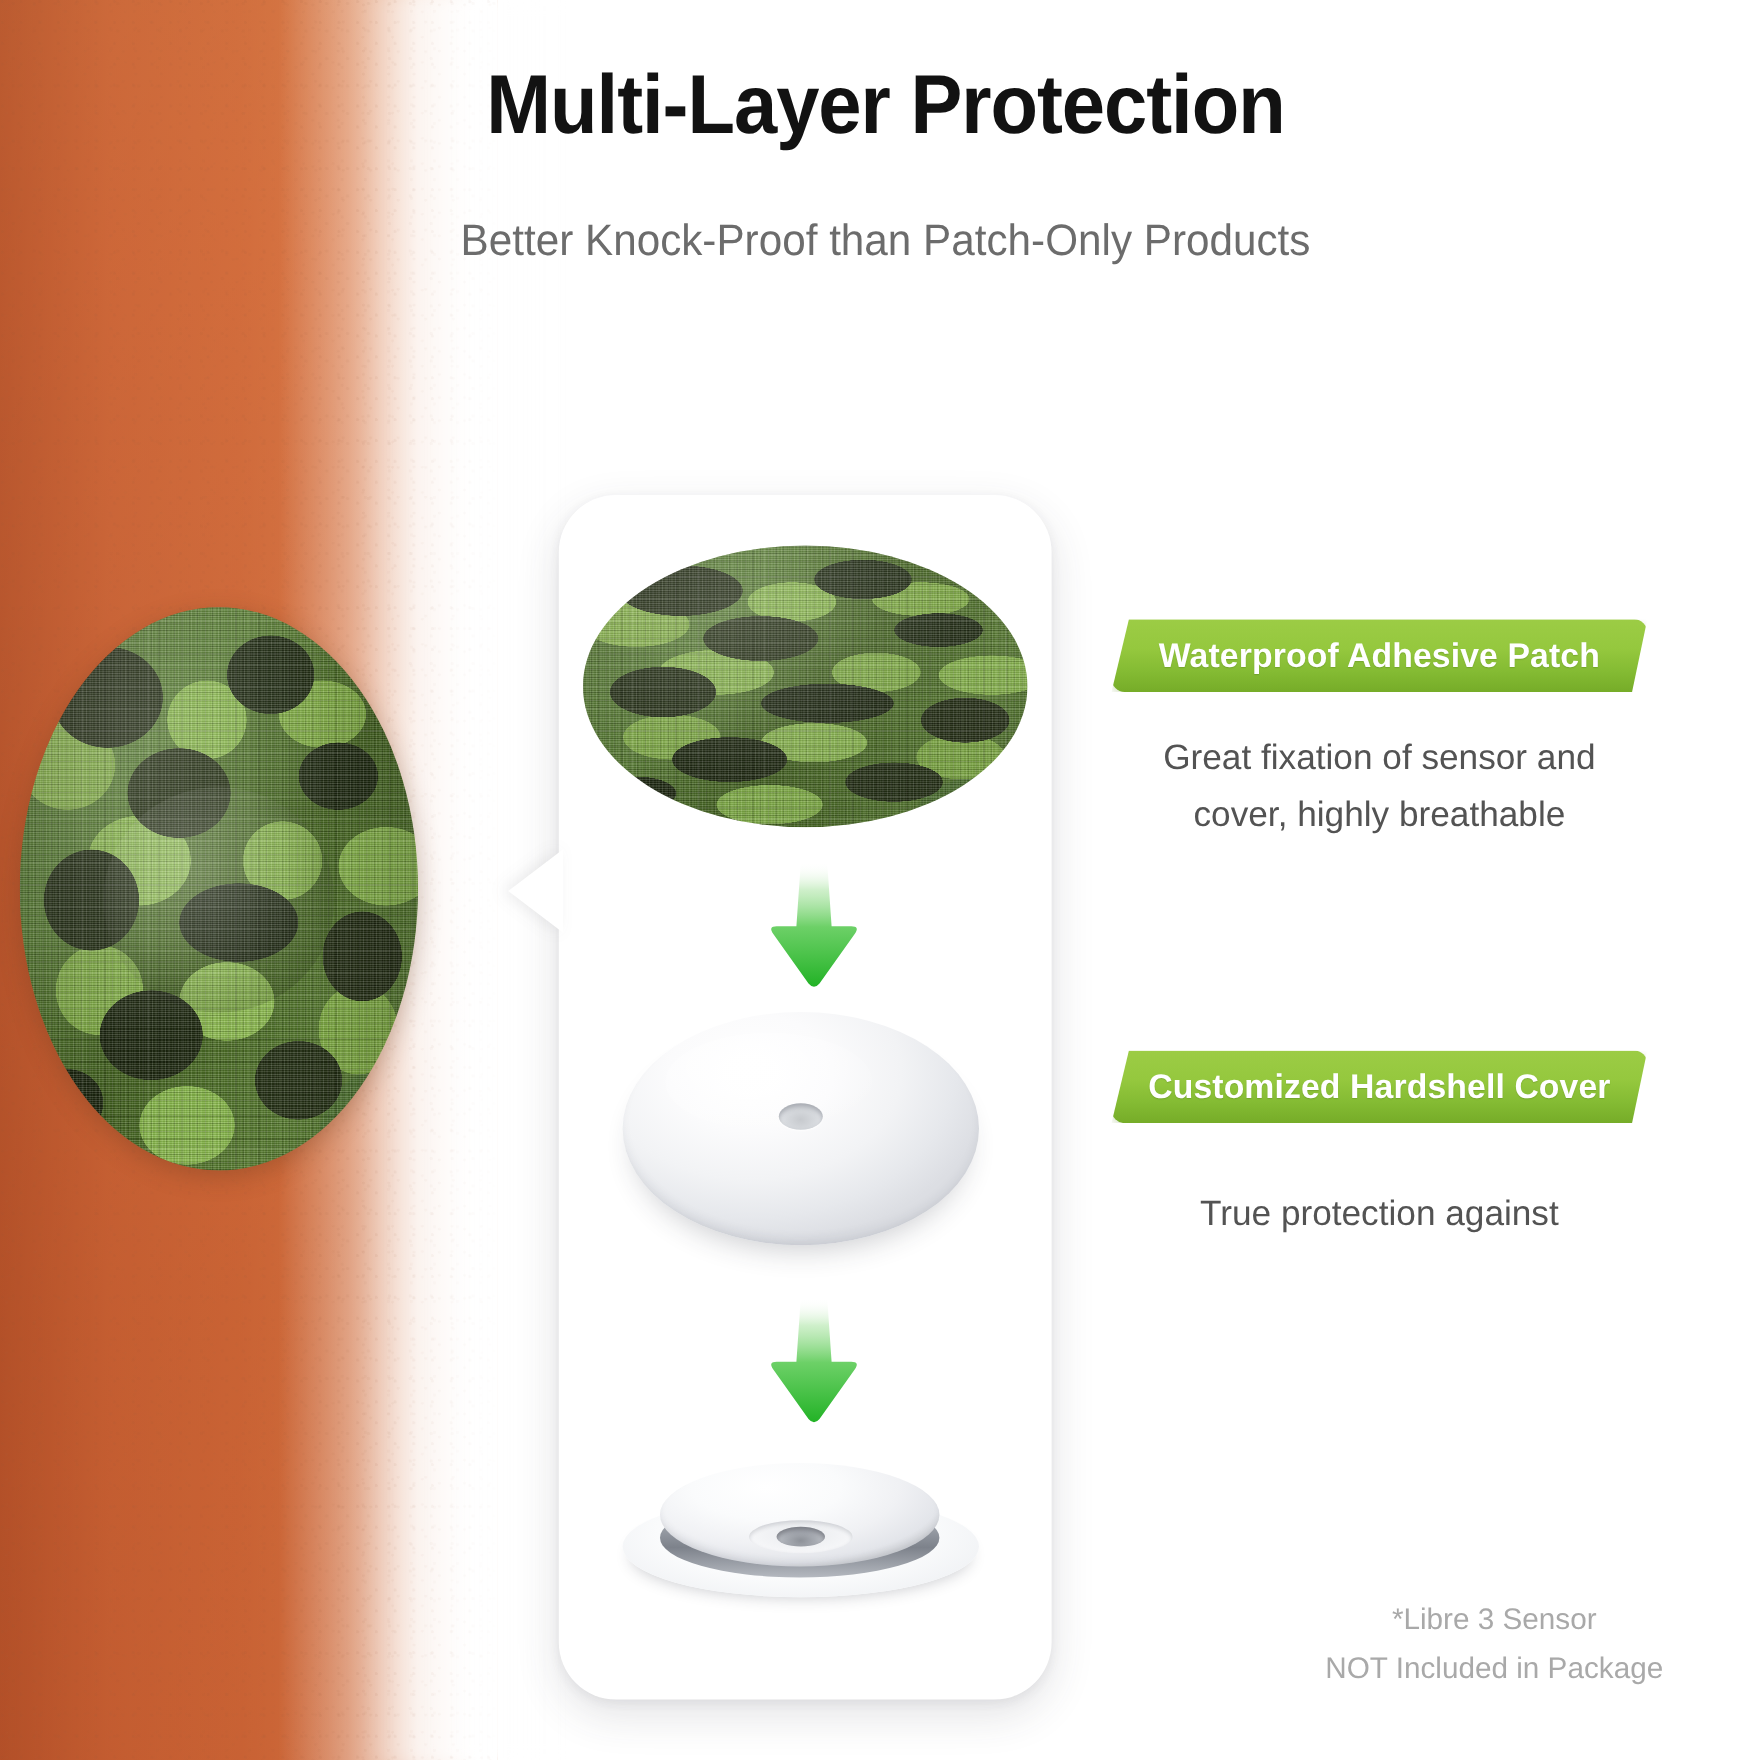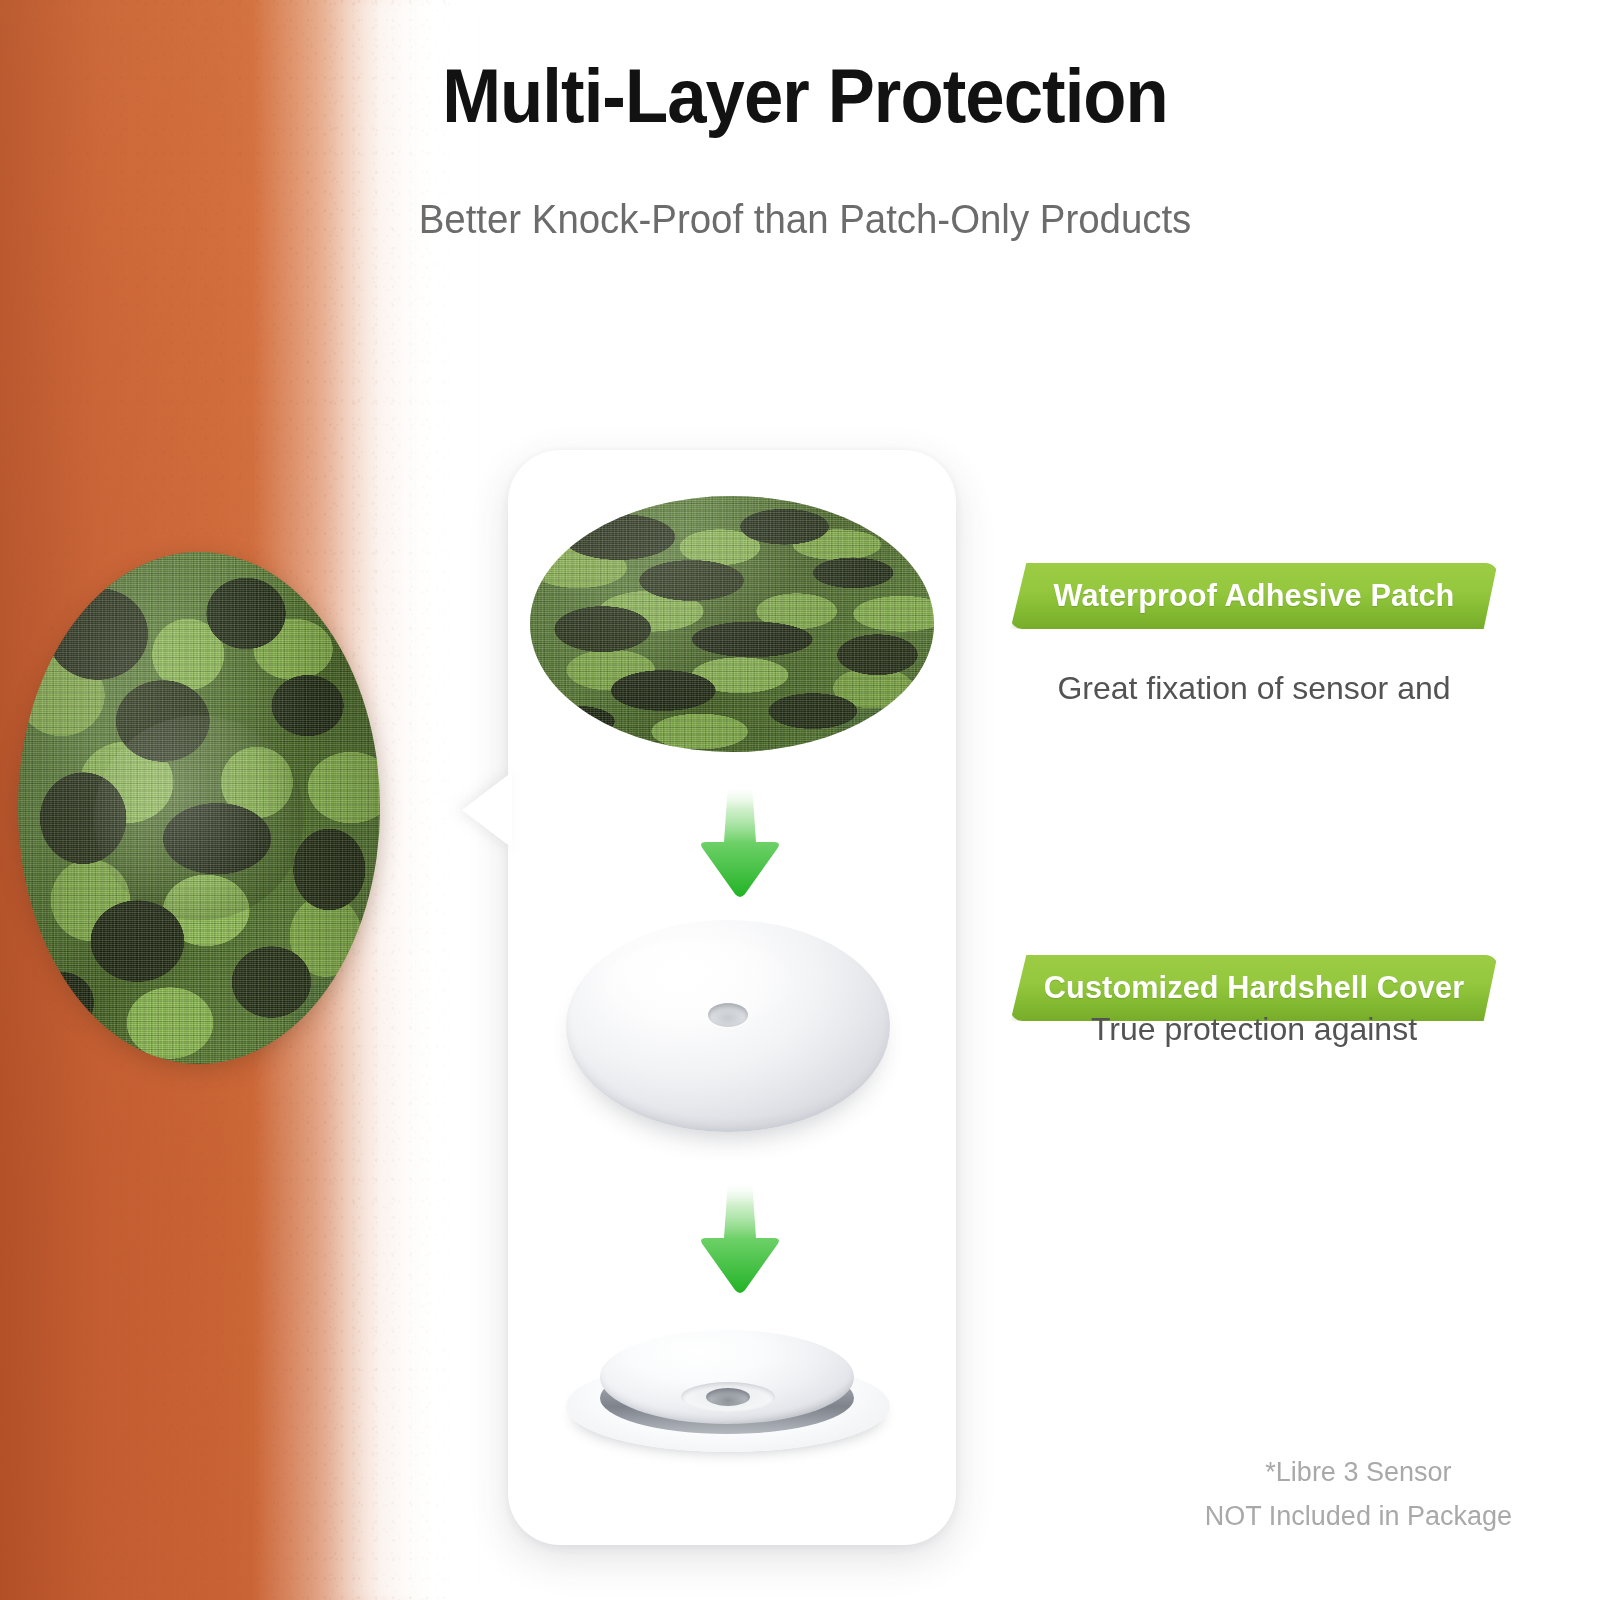--- a/index.html
+++ b/index.html
@@ -260,21 +260,21 @@
   #badge-patch{ left:1008px; top:563px; width:492px; }
   #badge-cover{ left:1008px; top:955px; width:492px; }
 
   .feature-desc{
     position:absolute; width:492px;
     text-align:center;
     font-size:32px; line-height:52px;
     color:#535353;
   }
   #desc-patch{ left:1008px; top:662px; }
-  #desc-cover{ left:1008px; top:1003px; }
+  #desc-cover{ left:1008px; top:1077px; }
 
   #disclaimer{
     position:absolute; right:88px; bottom:62px;
     text-align:center;
     font-size:27px; line-height:44px;
     color:#a9a9a9;
   }
 </style>
 </head>
 <body>
@@ -341,20 +341,21 @@
   <div id="sensor-adhesive"></div>
   <div id="sensor-rim"></div>
   <div id="sensor-puck"></div>
   <div id="sensor-recess"></div>
   <div id="sensor-bore"></div>
 </div>
 
 <div id="badge-patch" class="feature-badge">Waterproof Adhesive Patch</div>
 <div id="desc-patch" class="feature-desc">
   <div>Great fixation of sensor and</div>
+  <div>cover, highly breathable</div>
 </div>
 
 <div id="badge-cover" class="feature-badge">Customized Hardshell Cover</div>
 <div id="desc-cover" class="feature-desc">
   <div>True protection against</div>
 </div>
 
 <div id="disclaimer">
   <div>*Libre 3 Sensor</div>
   <div>NOT Included in Package</div>

